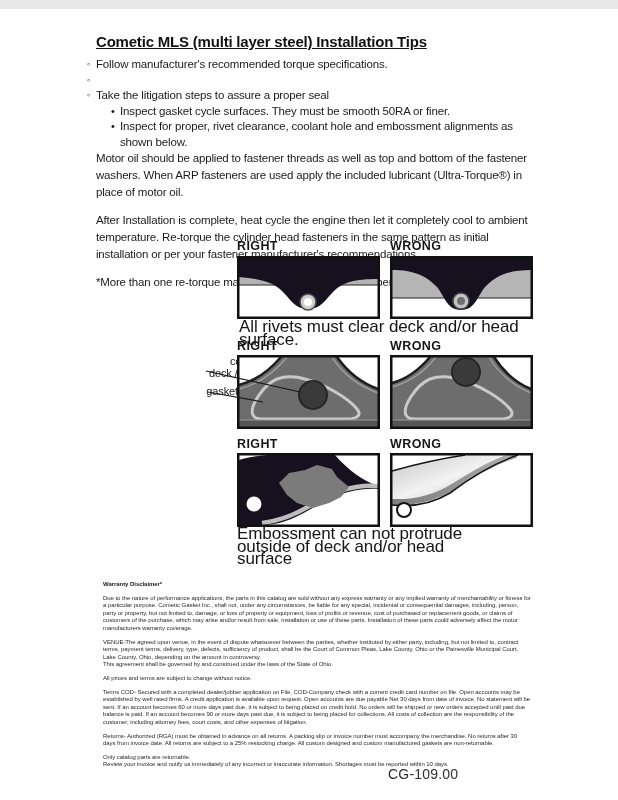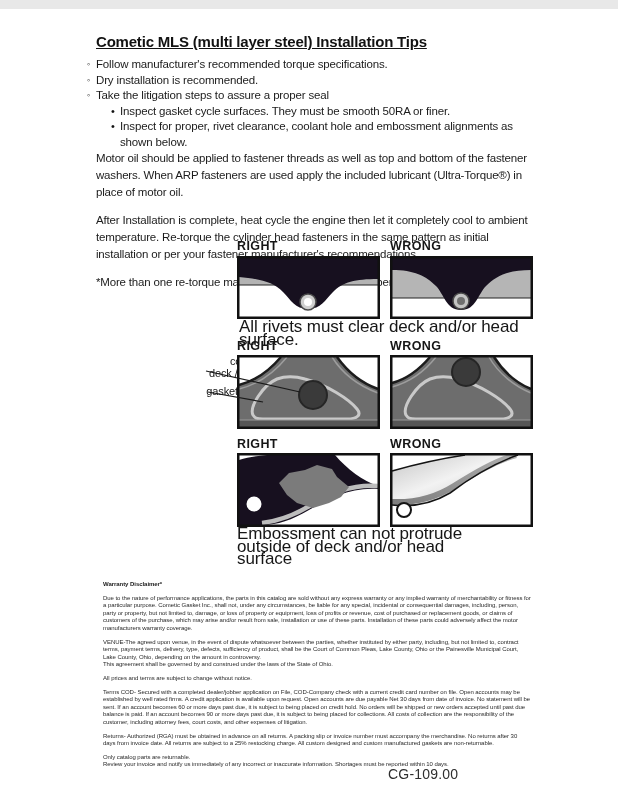--- a/index.html
+++ b/index.html
@@ -58,21 +58,20 @@
   <div class="top">
     <div class="title">Cometic MLS (multi layer steel) Installation Tips</div>
 
     <div class="tips">
       <div class="b1">
         <span class="m1">◦</span>
         <span>Follow manufacturer's recommended torque specifications.</span>
       </div>
       <div class="b1">
         <span class="m1">◦</span>
-        <span>Dry installation is recommended.</span>
       </div>
       <div class="b1">
         <span class="m1">◦</span>
         <span>Take the litigation steps to assure a proper seal</span>
       </div>
       <div class="b2">
         <span class="m2">•</span>
         <span>Inspect gasket cycle surfaces.  They must be smooth 50RA or finer.</span>
       </div>
       <div class="b2">

